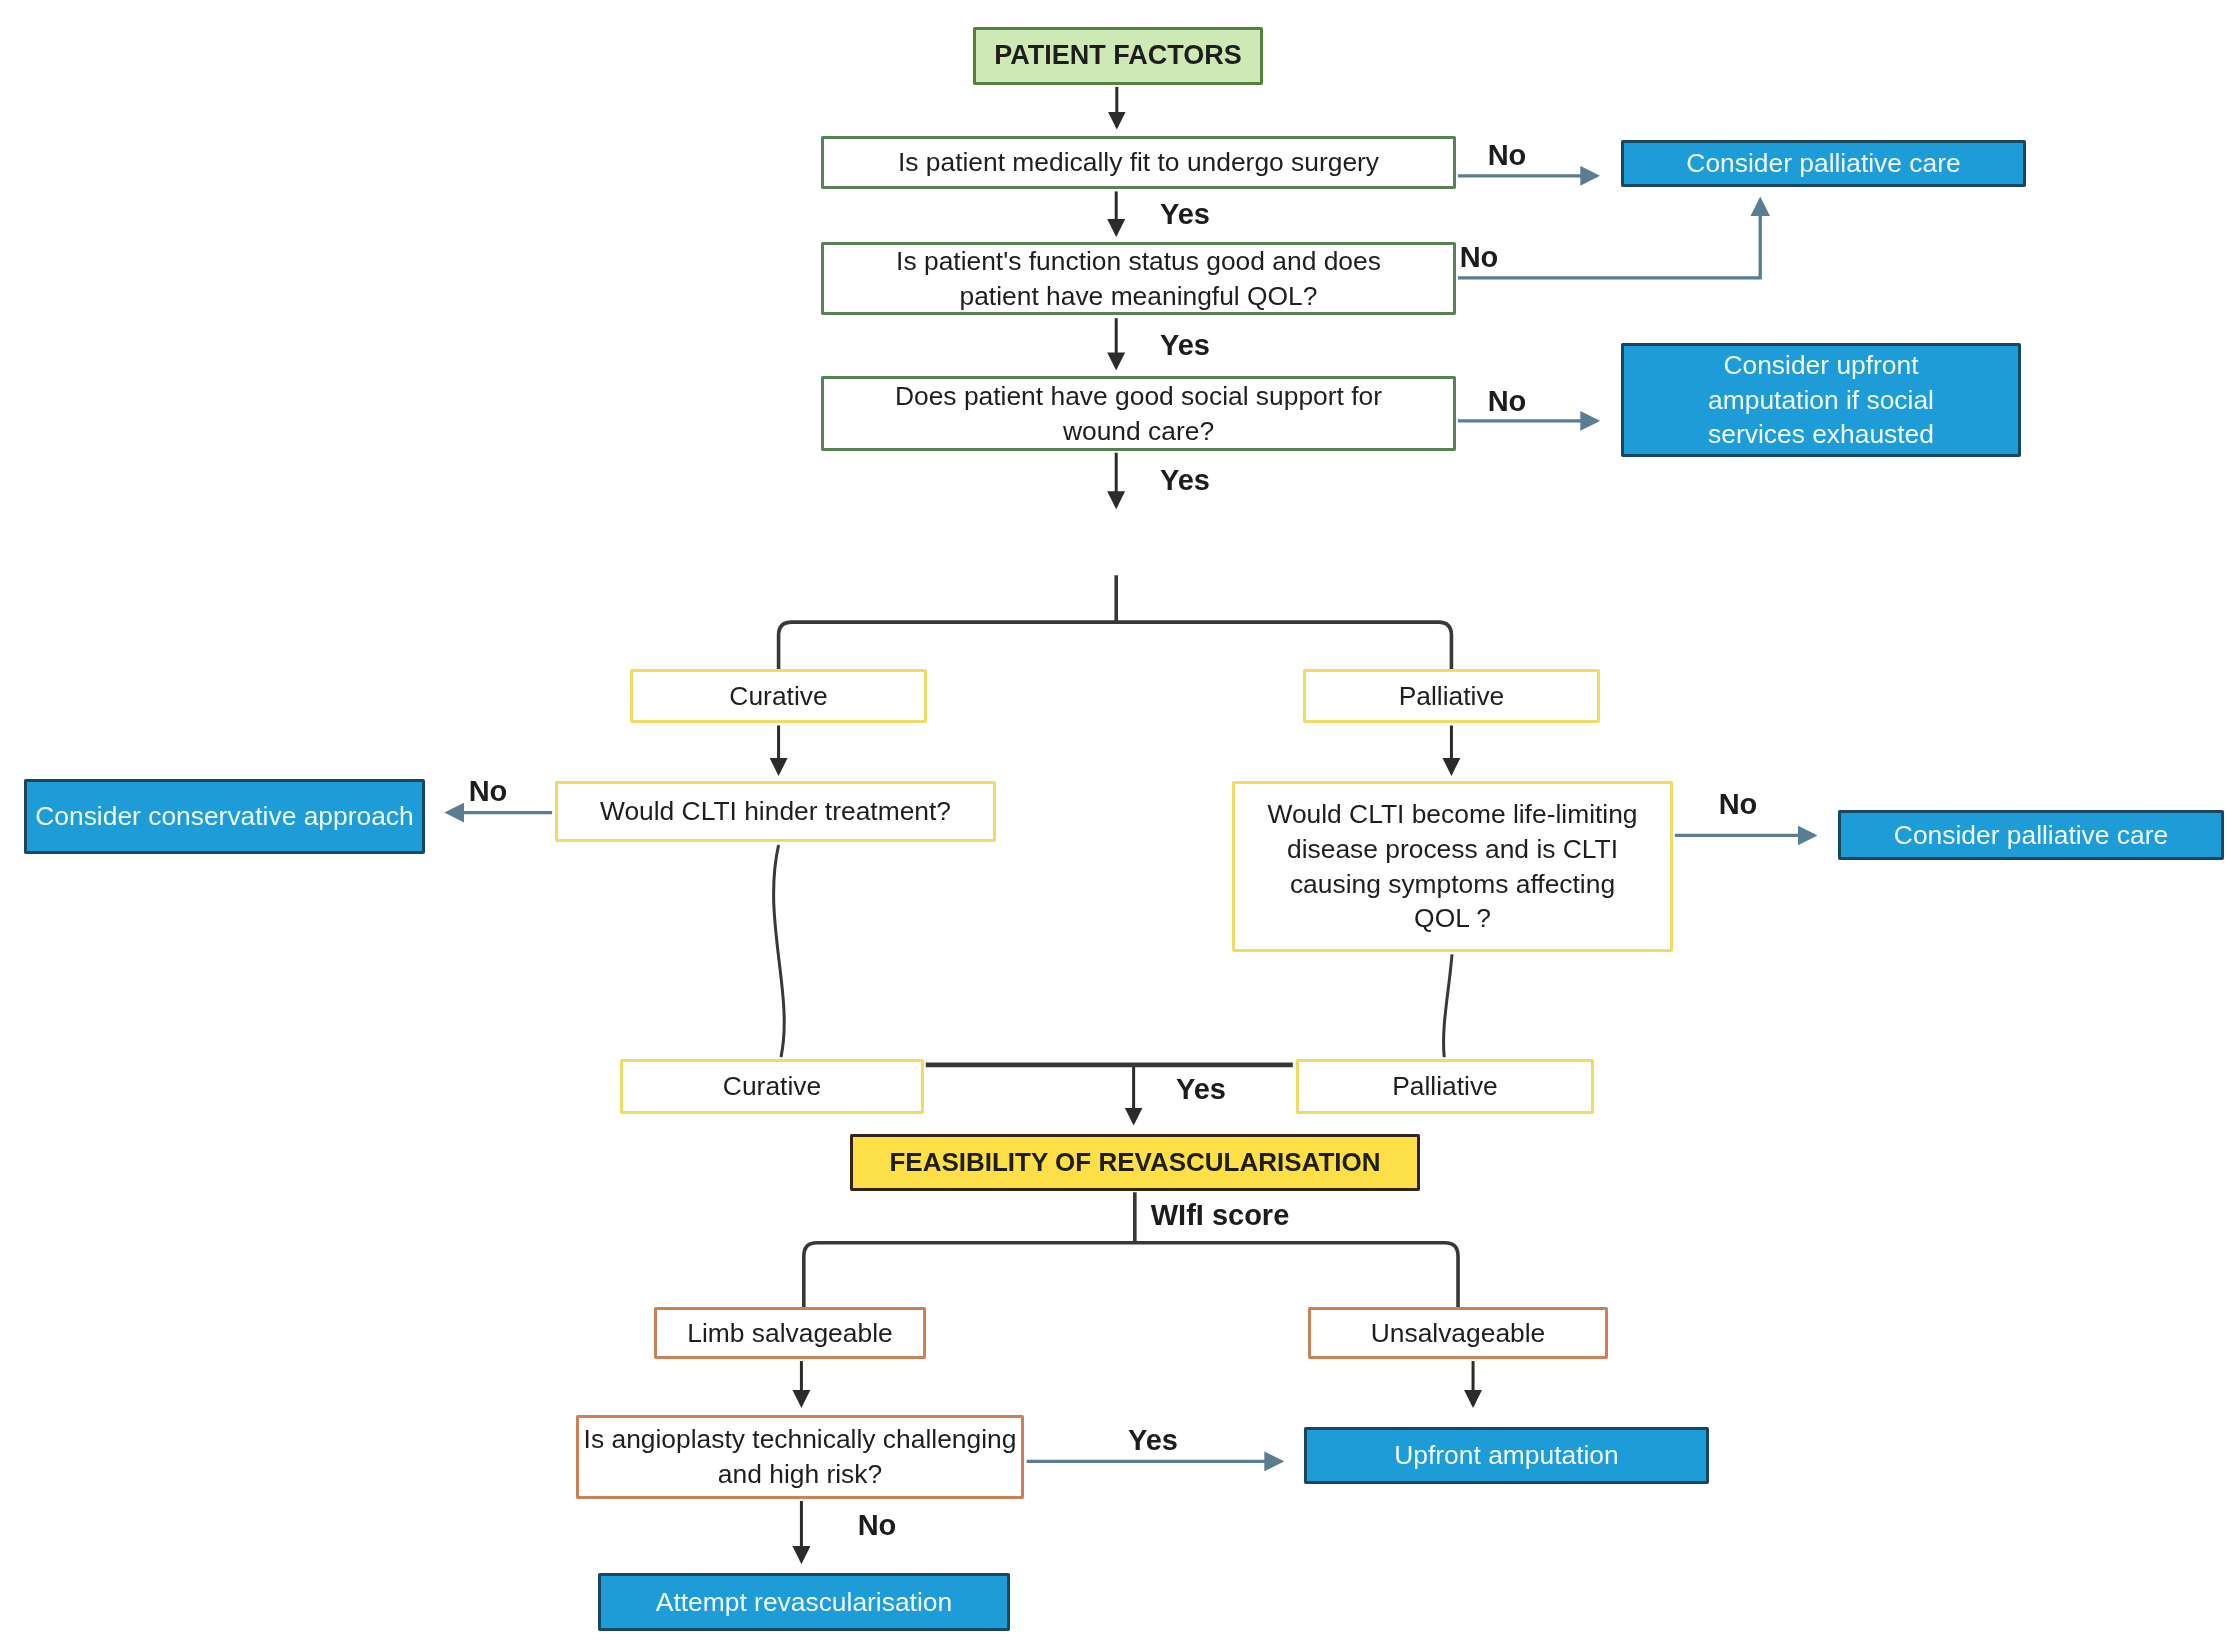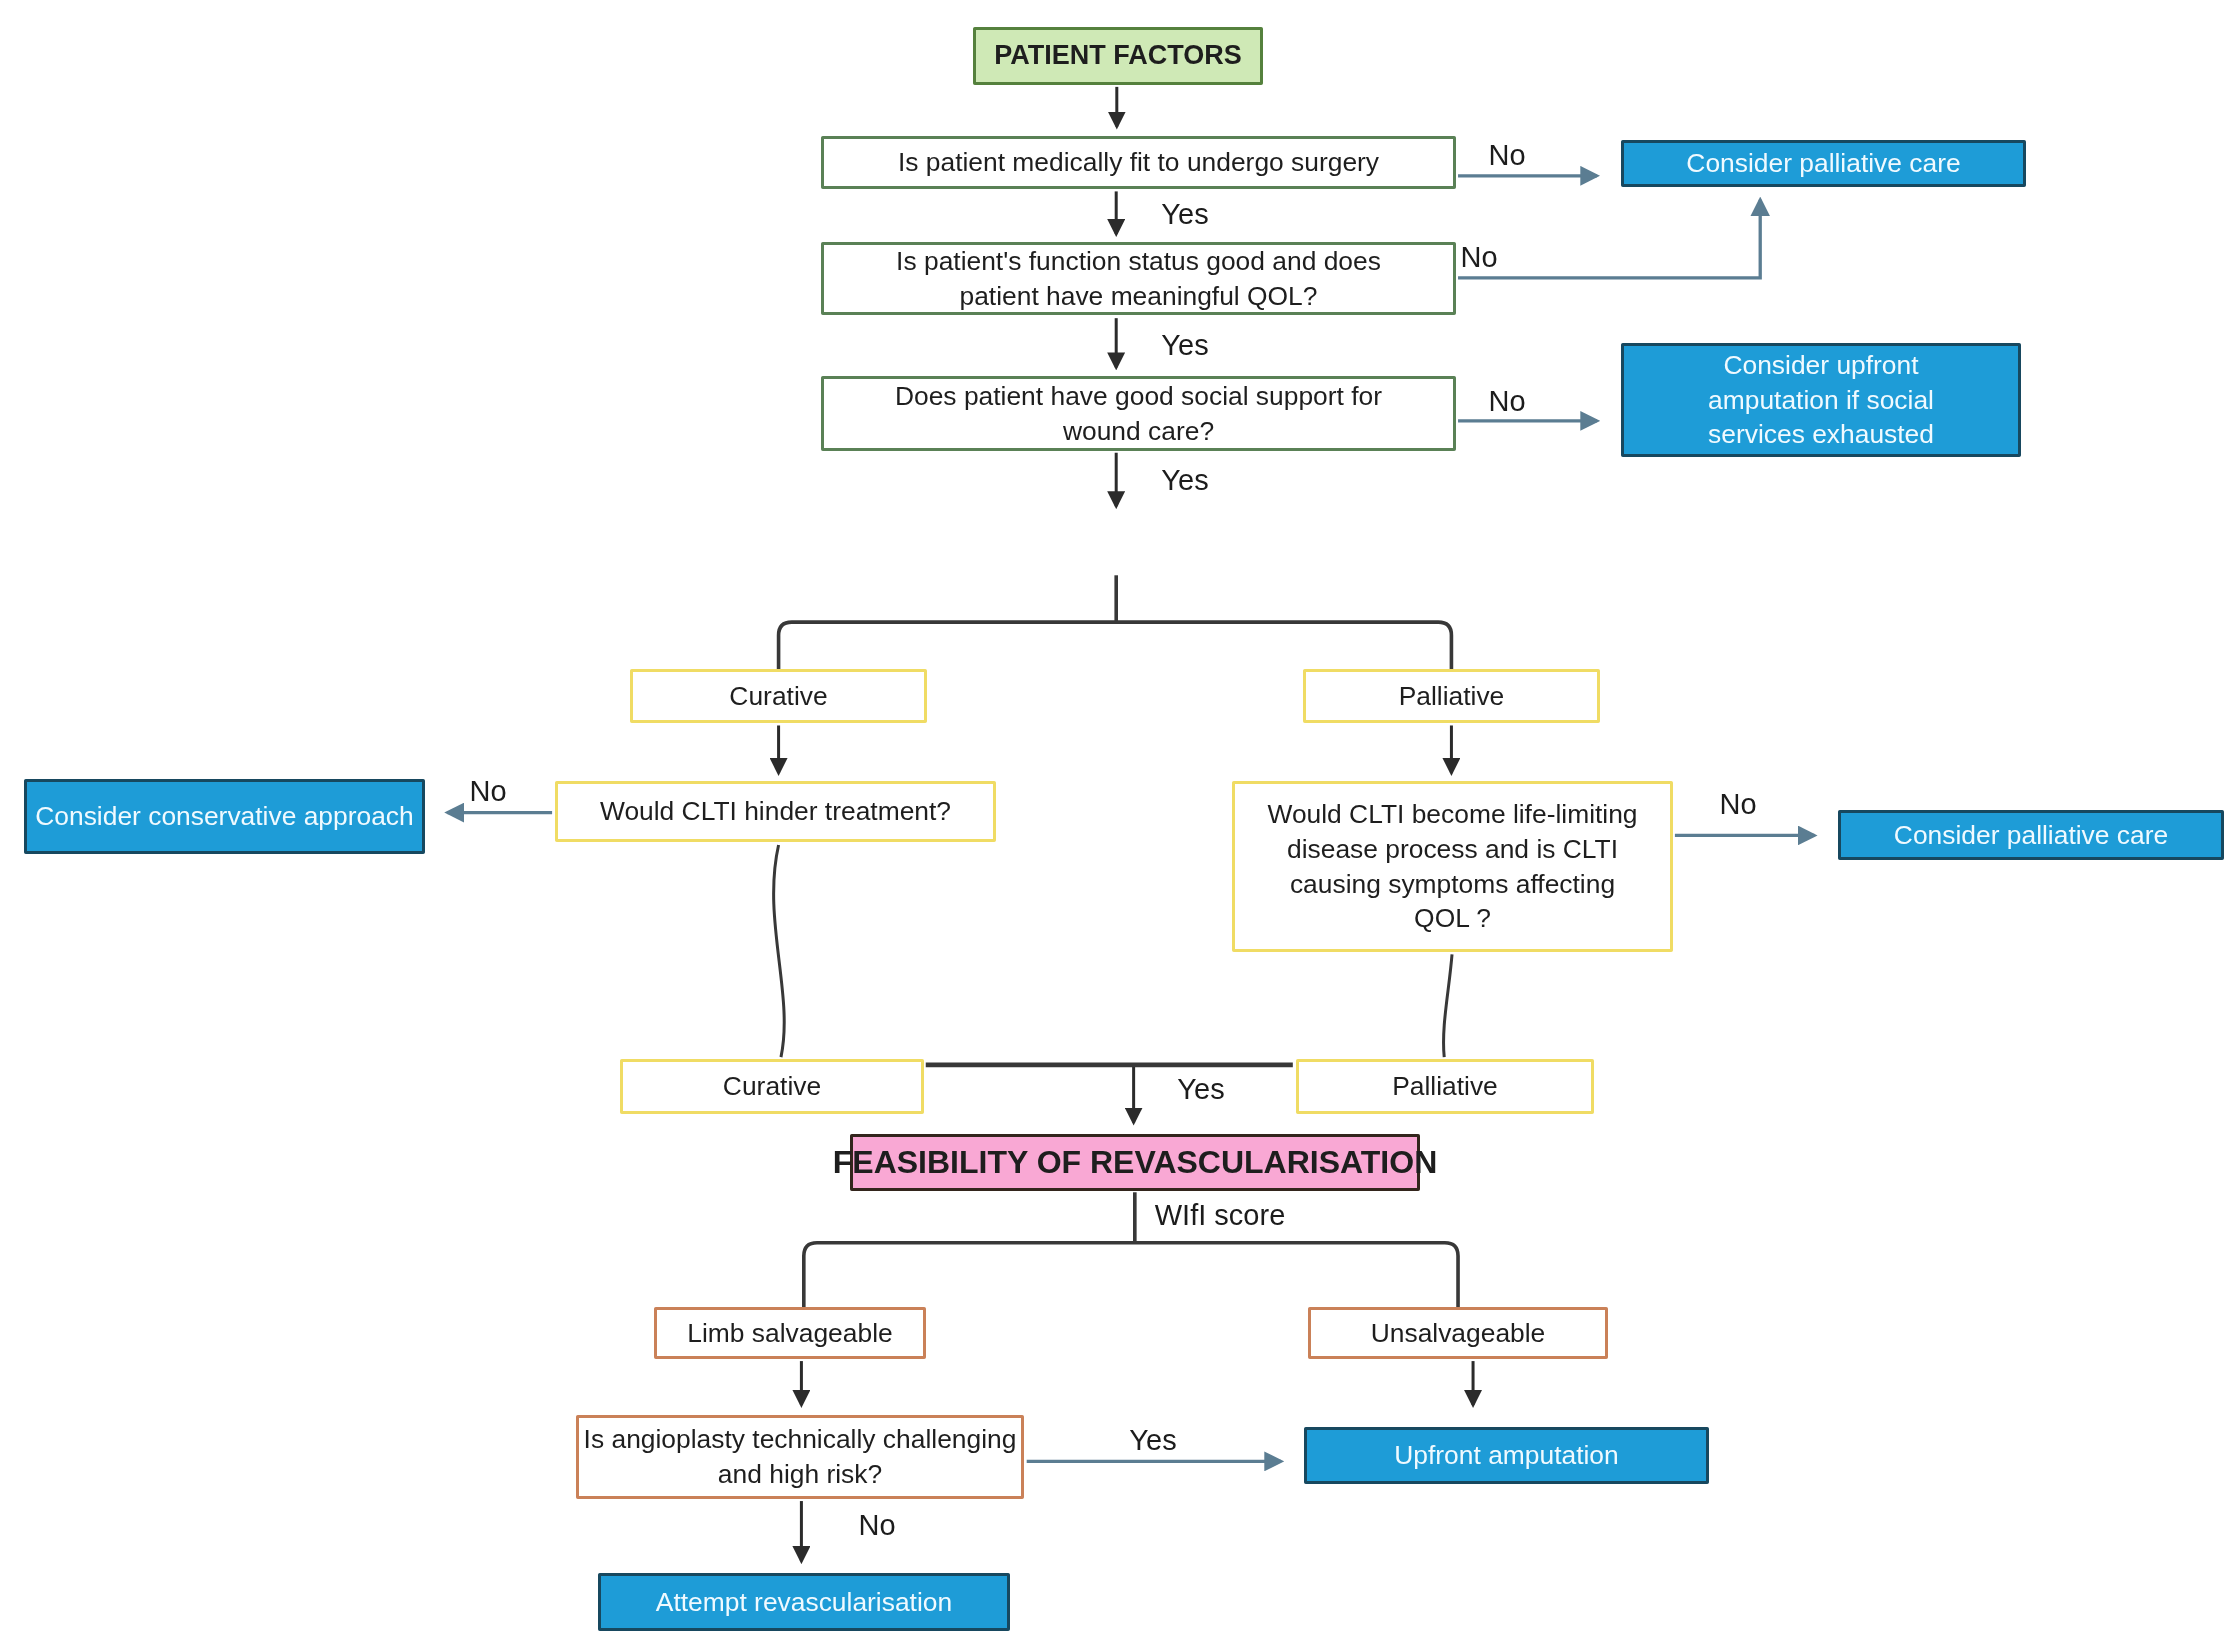--- a/index.html
+++ b/index.html
@@ -9,29 +9,29 @@
   .node{
     position:absolute;z-index:2;box-sizing:border-box;
     display:flex;align-items:center;justify-content:center;text-align:center;
     background:#ffffff;color:#1e1e1e;font-size:26.4px;line-height:1.32;
     padding:0 3px;border-radius:1.8px;
   }
   .stage-green{background:#cfe9b6;border:3px solid #55813d;font-weight:bold;font-size:27px;white-space:nowrap;}
   .q-green{border:3px solid #5a8156;}
   .yellow-head{background:#fdf6cf;border:3px solid #f0dc64;font-weight:bold;font-size:27px;white-space:nowrap;}
   .yellow{border:3px solid #f0dc64;}
-  .salmon{background:#f9a8d4;border:3.6px solid #33251c;font-weight:bold;font-size:32px;white-space:nowrap;}
+  .salmon{background:#fde047;border:3.6px solid #33251c;font-weight:bold;font-size:26px;white-space:nowrap;}
   .orange{border:3px solid #ca8158;}
   .blue{background:#1e9cd7;border:3px solid #17485f;color:#f0faff;}
   .pad-lg{padding:8px 36px;}
   .pad-xl{padding:17px 42px;}
   .pad-md{padding:0 27px;}
   .lbl{
     position:absolute;z-index:3;transform:translate(-50%,-50%);
-    font-weight:normal;font-size:29px;color:#1c1c1c;white-space:nowrap;
+    font-weight:bold;font-size:29px;color:#1c1c1c;white-space:nowrap;
   }
 </style>
 </head>
 <body>
 
 <div class="stage">
 
   <svg class="wires" viewBox="0 0 3707 2737">
     <defs>
       <marker id="mB" viewBox="0 0 6 6" refX="5" refY="3" markerWidth="6" markerHeight="6" orient="auto">

